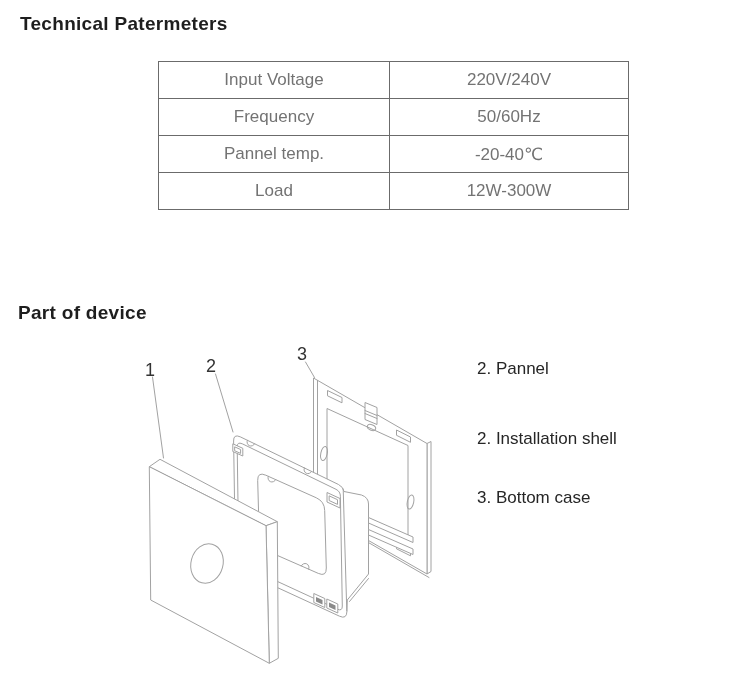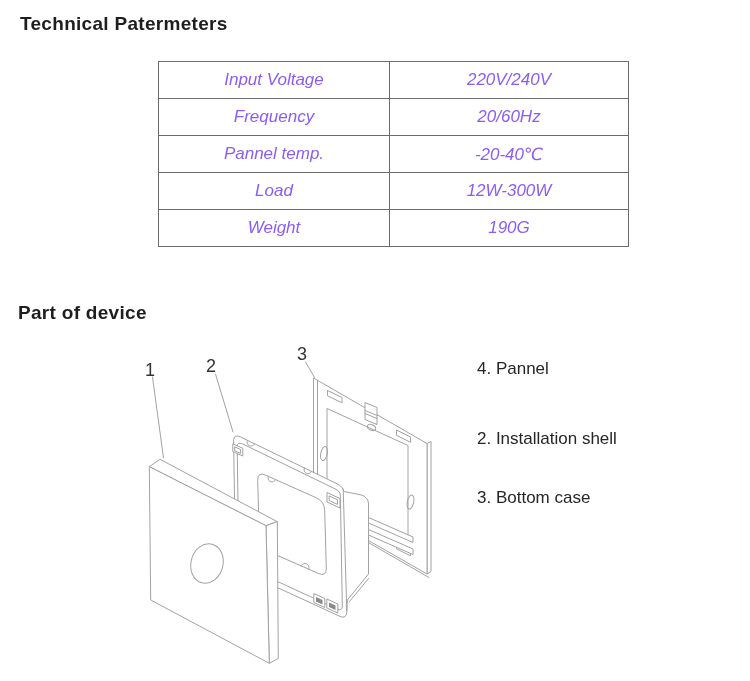--- a/index.html
+++ b/index.html
@@ -14,23 +14,22 @@
   }
   #heading-tech { left:20px; top:13px; }
   #heading-part { left:18px; top:302px; }
 
   table.spec {
     position:absolute; left:158px; top:61px; width:470px;
     border-collapse:collapse; table-layout:fixed;
   }
   table.spec td {
     border:1px solid #6b6b6b; height:36px; padding:0;
-    text-align:center; vertical-align:middle; font-size:17px; color:#8b5cf6;
+    text-align:center; vertical-align:middle; font-size:17px; color:#737373;
     white-space:nowrap;
-    font-style:italic;
   }
   td.spec-label { width:230px; padding-right:52px; }
   td.spec-value { width:238px; font-size:16.5px; padding-top:3px; }
 
   .legend-item {
     position:absolute; left:477px; font-size:17px; color:#262626; white-space:nowrap;
   }
   #legend-1 { top:359px; }
   #legend-2 { top:429px; }
   #legend-3 { top:488px; }
@@ -48,33 +47,29 @@
 <div class="heading" id="heading-part">Part of device</div>
 
 <table class="spec">
   <tbody>
     <tr>
       <td class="spec-label">Input Voltage</td>
       <td class="spec-value">220V/240V</td>
     </tr>
     <tr>
       <td class="spec-label">Frequency</td>
-      <td class="spec-value">20/60Hz</td>
+      <td class="spec-value">50/60Hz</td>
     </tr>
     <tr>
       <td class="spec-label">Pannel temp.</td>
       <td class="spec-value">-20-40℃</td>
     </tr>
     <tr>
       <td class="spec-label">Load</td>
       <td class="spec-value">12W-300W</td>
-    </tr>
-    <tr>
-      <td class="spec-label">Weight</td>
-      <td class="spec-value">190G</td>
     </tr>
   </tbody>
 </table>
 
 <svg id="diagram-svg" width="750" height="351" viewBox="0 330 750 351" xmlns="http://www.w3.org/2000/svg">
 
   <g>
     <polygon class="face" points="427,443.5 431,441.5 431,571.5 427,574"></polygon>
     <polygon class="face" points="313.5,378 427,443.5 427,574 313.5,509"></polygon>
     <path class="ln" d="M317.5,380.5 L317.5,484"></path>
@@ -140,15 +135,15 @@
   <g>
     <path class="ln" d="M152.5,377 L163.5,458"></path>
     <path class="ln" d="M215.5,374 L233,432"></path>
     <path class="ln" d="M305.5,362 L314.5,377.5"></path>
     <text class="callout-num" x="145" y="376">1</text>
     <text class="callout-num" x="206" y="372">2</text>
     <text class="callout-num" x="297" y="360">3</text>
   </g>
 </svg>
 
-<div class="legend-item" id="legend-1">4. Pannel</div>
+<div class="legend-item" id="legend-1">2. Pannel</div>
 <div class="legend-item" id="legend-2">2. Installation shell</div>
 <div class="legend-item" id="legend-3">3. Bottom case</div>
 
 </body></html>

